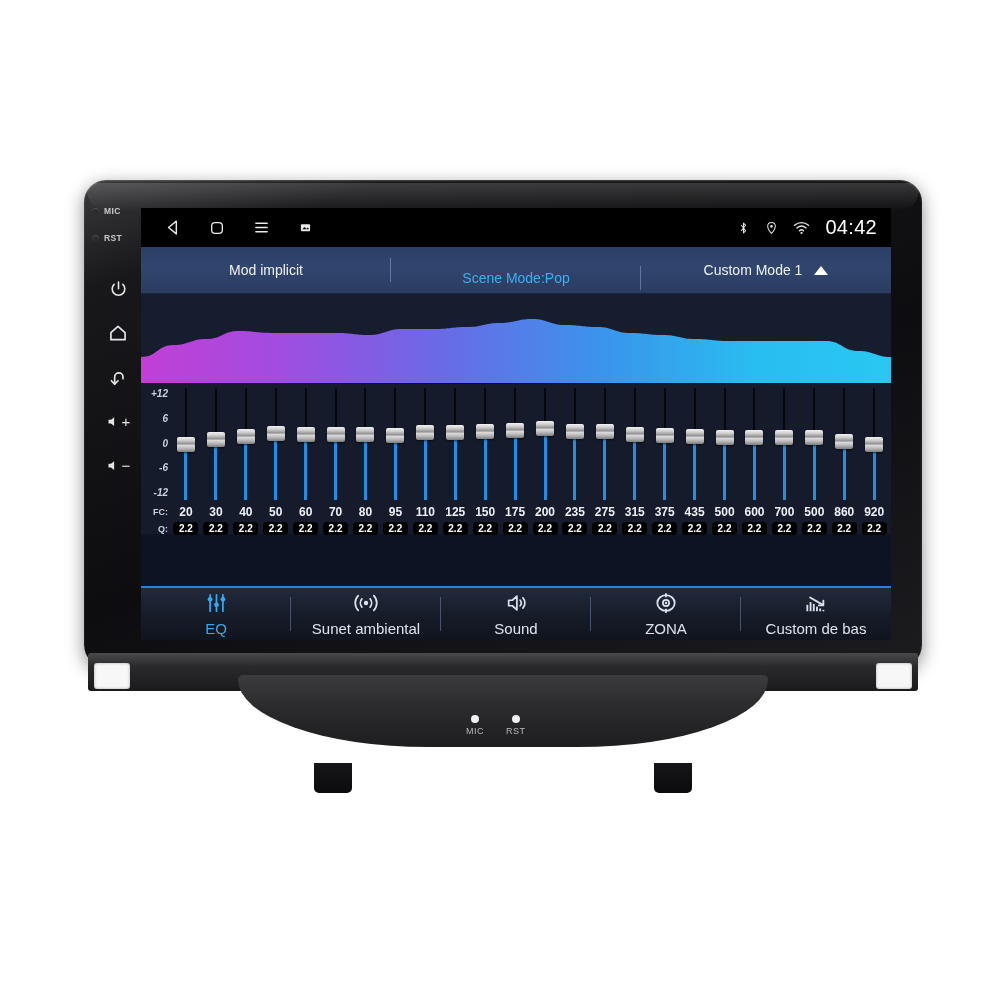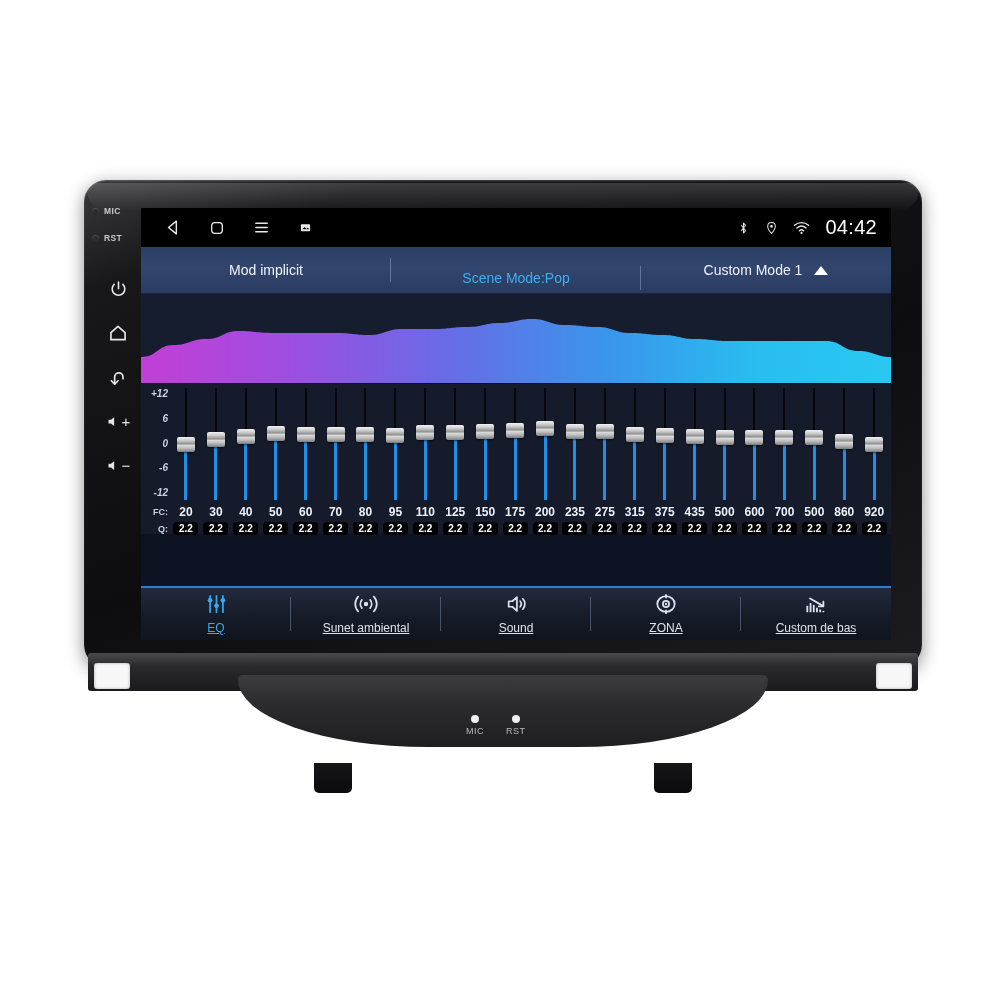--- a/index.html
+++ b/index.html
@@ -151,21 +151,21 @@
     background:linear-gradient(180deg,#222a3c 0%,#161b28 55%,#10141e 100%);
     border-top:2px solid #2f7fd0;
     display:flex;align-items:center;
   }
   .nav-item{
     flex:1;height:100%;position:relative;
     display:flex;flex-direction:column;align-items:center;justify-content:center;
     gap:2px;color:#dde3ee;
   }
   .nav-item.active{color:#35aaf0;}
-  .nav-lbl{font-size:12px;text-decoration:underline;}
+  .nav-lbl{font-size:15px;}
   .nav-div{
     position:absolute;right:0;top:9px;bottom:9px;width:1px;
     background:rgba(150,170,205,.40);
   }
 
   
   #mount{position:absolute;left:88px;top:653px;width:830px;height:120px;}
   #mount-bar{
     position:absolute;left:0;top:0;width:100%;height:38px;
     background:linear-gradient(180deg,#4a4a4c 0%,#2a2a2c 35%,#1a1a1c 100%);

